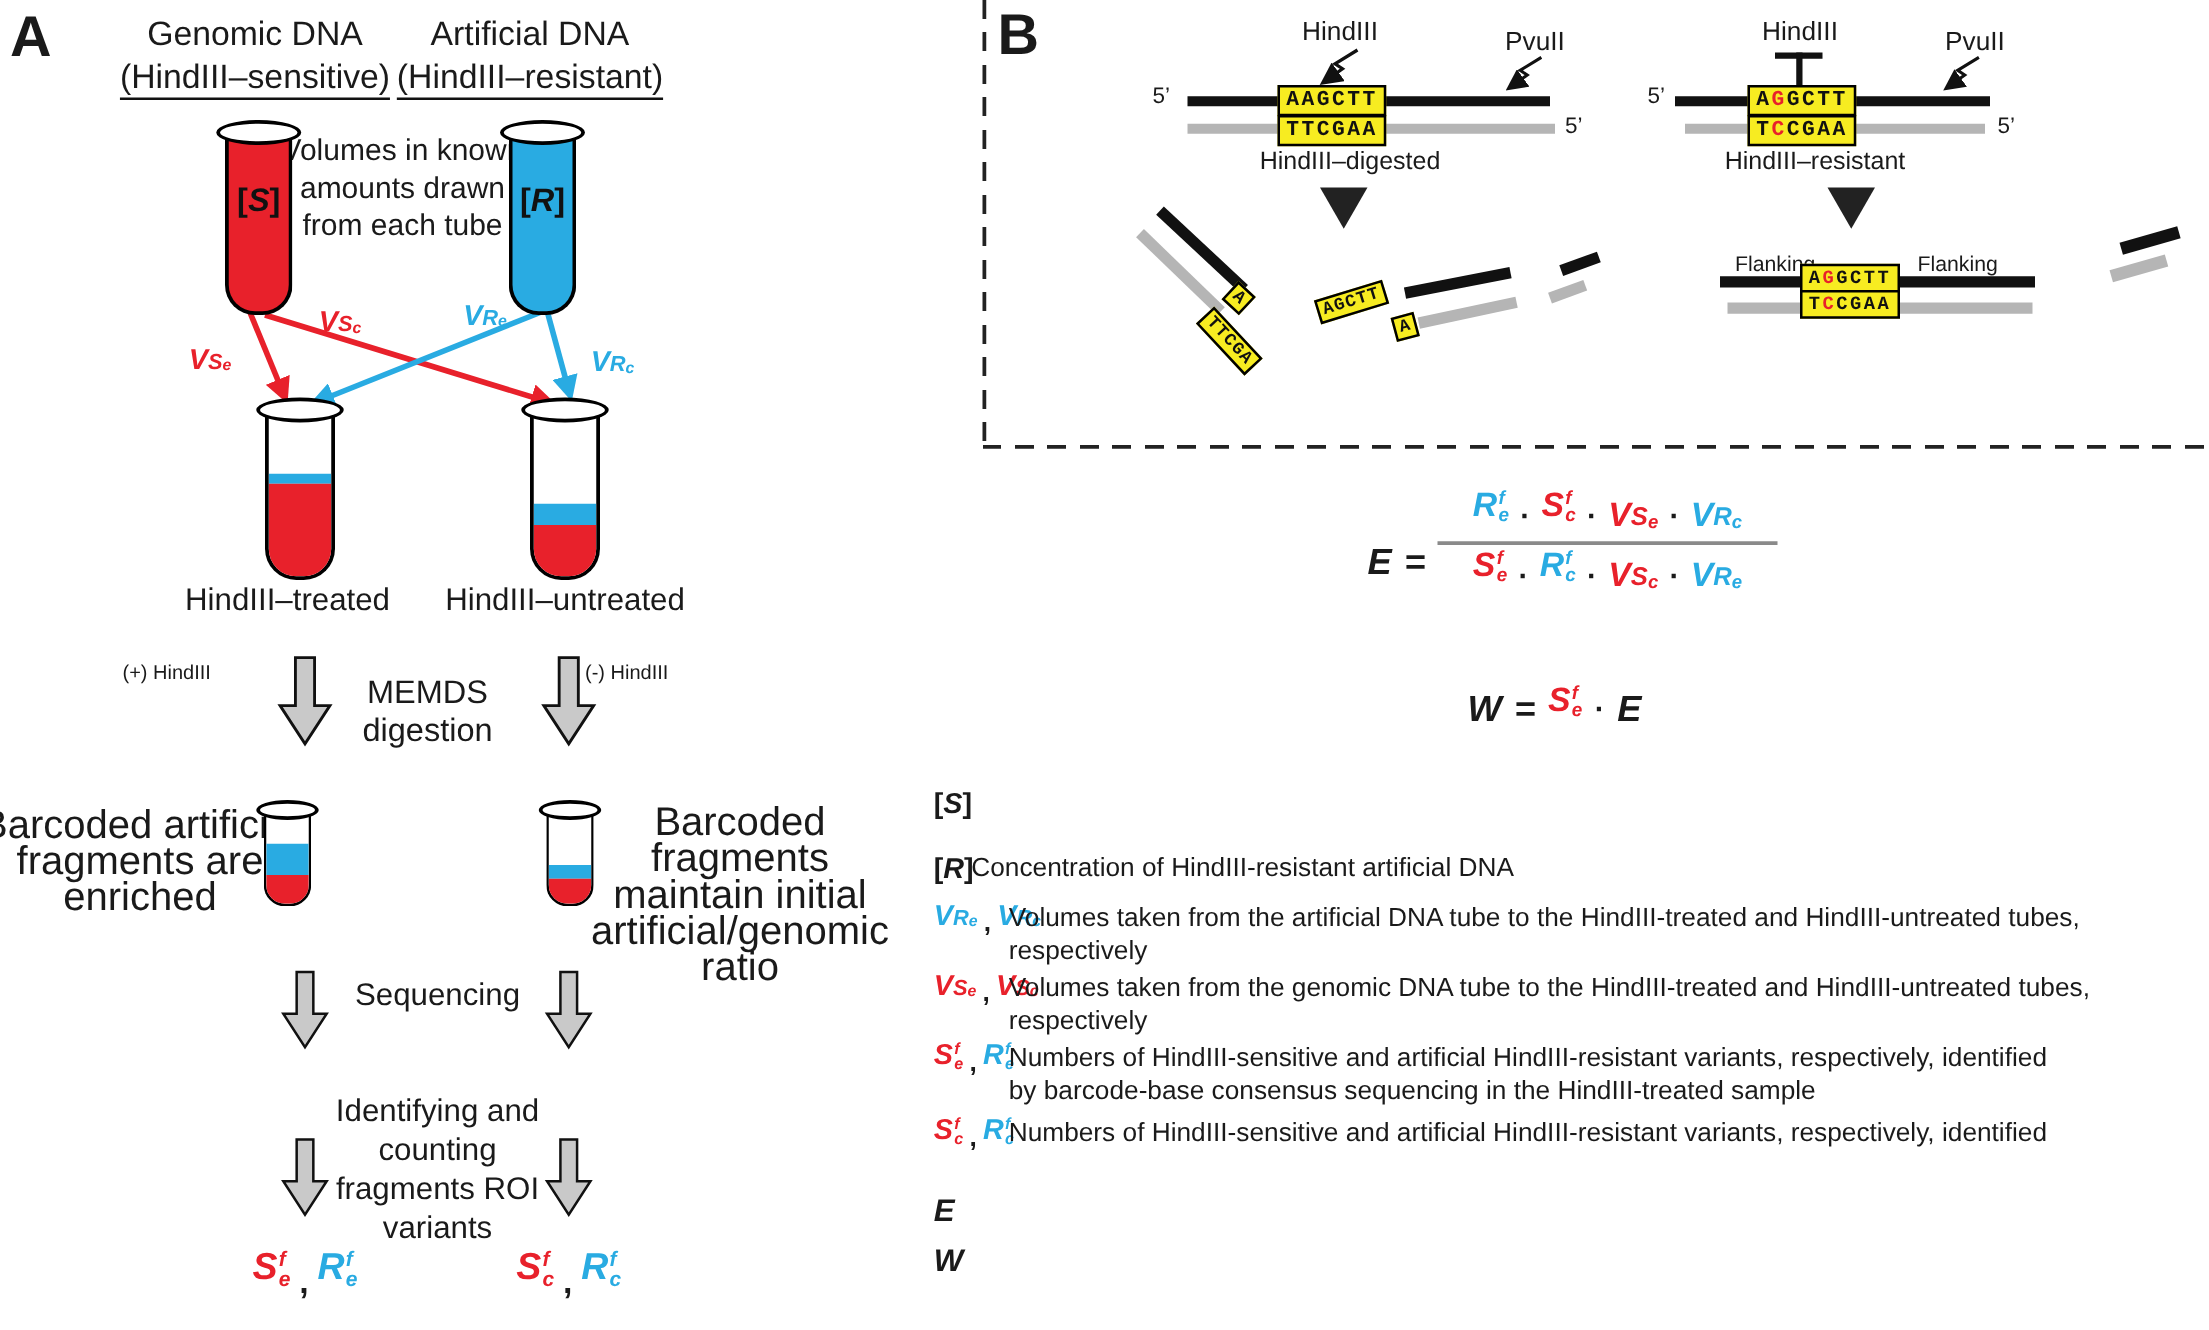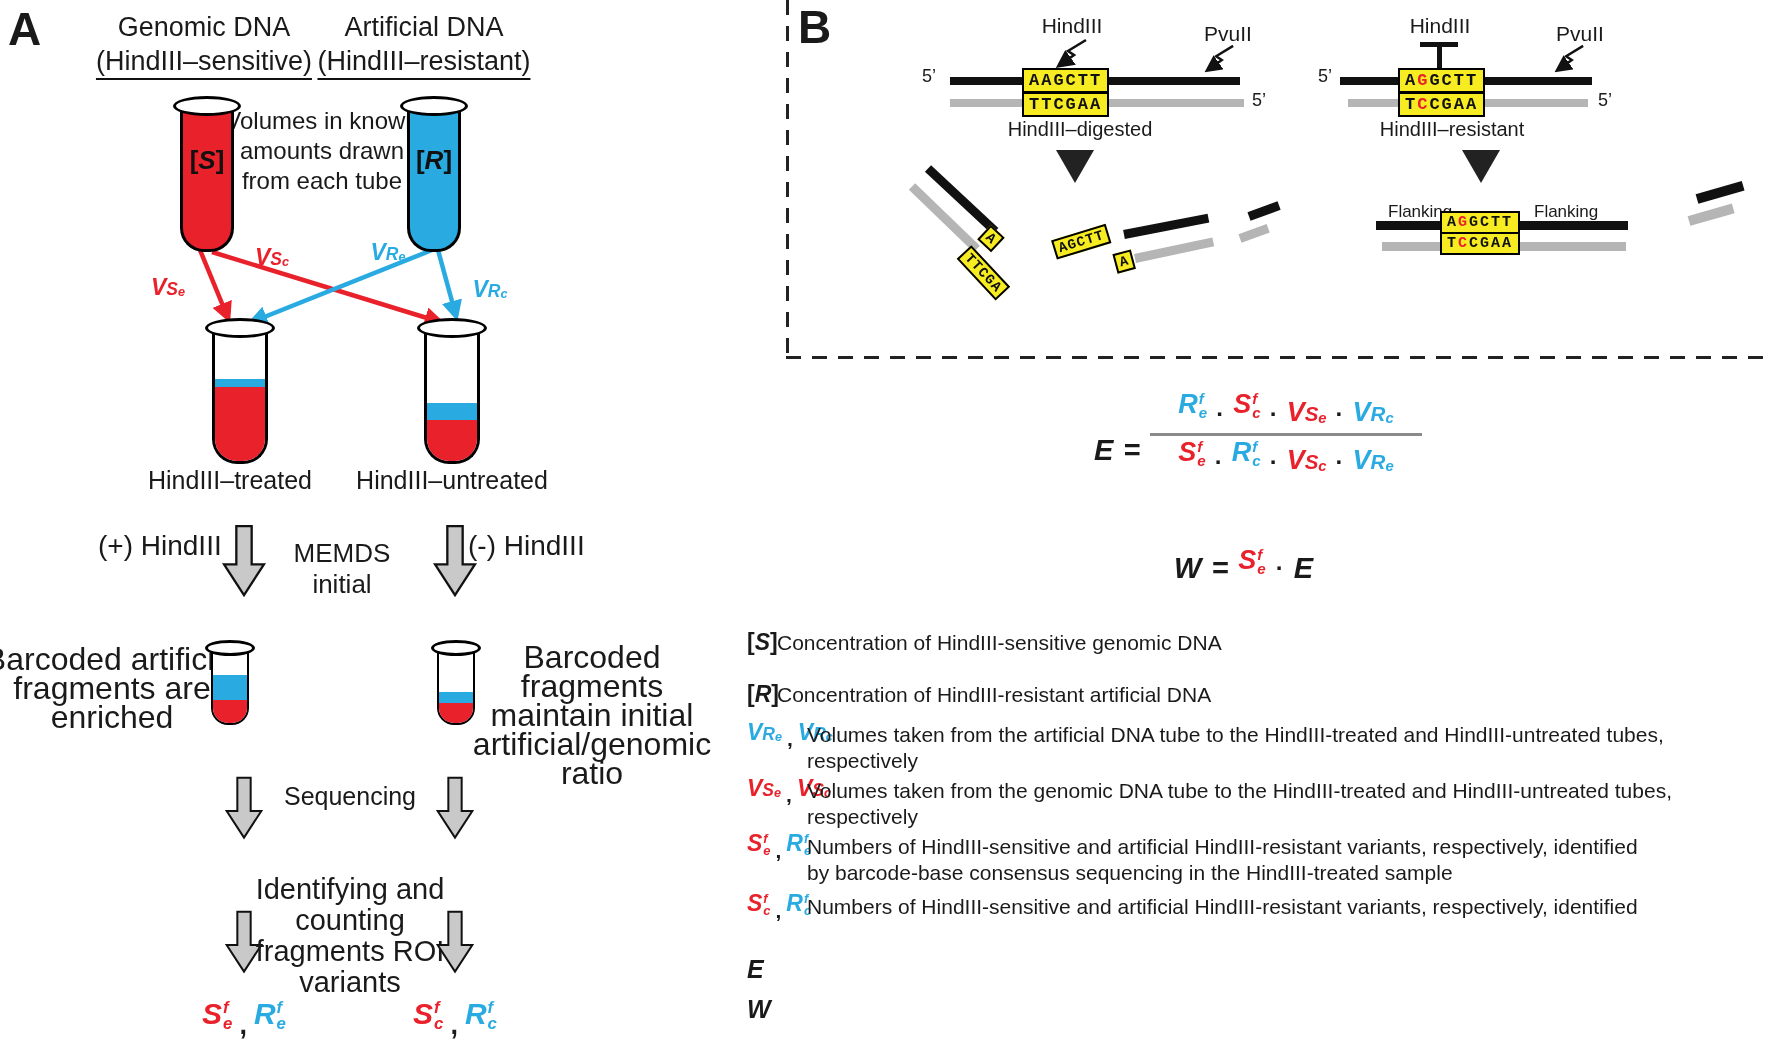--- a/index.html
+++ b/index.html
@@ -48,23 +48,23 @@
   .tube-sm .tbody{width:34px;height:74px;border-radius:0 0 17px 17px;border-width:2.5px}
   .tlabel{position:absolute;left:0;right:0;top:36px;text-align:center;
           font-weight:bold;font-size:26px;color:#111}
 
   
   .panel-label{font-size:46px;font-weight:600}
   .coltitle{font-size:27px;white-space:nowrap}
   .colsub{font-size:27px;white-space:nowrap;border-bottom:2.5px solid #111;padding-bottom:1px}
   .note{font-size:24px;line-height:30px}
   .tube2label{font-size:25px;white-space:nowrap}
-  .steptext{font-size:28px;white-space:nowrap}
+  .steptext{font-size:16px;white-space:nowrap}
   .sidetext{font-size:32px;line-height:29px}
-  .identtext{font-size:29px;line-height:31px}
+  .identtext{font-size:25px;line-height:31px}
   .pair{display:flex;gap:7px;font-size:30px;align-items:flex-start}
   .pair .cm{font-size:27px;margin-top:10px}
 
   
   .dash-v{width:3px;background:repeating-linear-gradient(180deg,#222 0 15px,transparent 15px 26px)}
   .dash-h{height:3px;background:repeating-linear-gradient(90deg,#222 0 15px,transparent 15px 26px)}
   .strand-b{position:absolute;height:8px;background:#111}
   .strand-g{position:absolute;height:8px;background:var(--strand)}
   .rot{transform-origin:left center}
   .seqbox{position:absolute;background:var(--yellow);border:2.5px solid #000;
@@ -186,21 +186,21 @@
   </div>
   <div class="abs cx tube2label" style="left:230px;top:466px">HindIII–treated</div>
   <div class="abs cx tube2label" style="left:452px;top:466px">HindIII–untreated</div>
 
   <div class="abs steptext" style="left:98px;top:530px">(+) HindIII</div>
   <svg class="abs" style="left:221px;top:516px" width="46" height="90" viewBox="0 0 60 95">
     <path d="M20 2 H40 V52 H56 L30 92 L4 52 H20 Z" fill="#c9c9c9" stroke="#111" stroke-width="3"></path>
   </svg>
   <div class="abs cx ctr" style="left:342px;top:538px;font-size:26px">
     <div>MEMDS</div>
-    <div>initial</div>
+    <div>digestion</div>
   </div>
   <svg class="abs" style="left:432px;top:516px" width="46" height="90" viewBox="0 0 60 95">
     <path d="M20 2 H40 V52 H56 L30 92 L4 52 H20 Z" fill="#c9c9c9" stroke="#111" stroke-width="3"></path>
   </svg>
   <div class="abs steptext" style="left:468px;top:530px">(-) HindIII</div>
 
   <div class="abs cx ctr sidetext" style="left:112px;top:645px">
     <div>Barcoded artificial</div>
     <div>fragments are</div>
     <div>enriched</div>
@@ -433,23 +433,20 @@
         </span>
       </span>
     <span class="cm">·</span>
     <span class="lhs">E</span>
   </div>
 
   <div class="lrow" style="top:630px">
     <div class="lsym narrow">
         <span class="bsym"><span>[</span><i>S</i><span>]</span></span>
       </div>
-    <div class="ltext">
-        <div>Concentration of HindIII-sensitive genomic DNA</div>
-      </div>
   </div>
   <div class="lrow" style="top:682px">
     <div class="lsym narrow">
         <span class="bsym"><span>[</span><i>R</i><span>]</span></span>
       </div>
     <div class="ltext">
         <div>Concentration of HindIII-resistant artificial DNA</div>
       </div>
   </div>
   <div class="lrow" style="top:722px">

